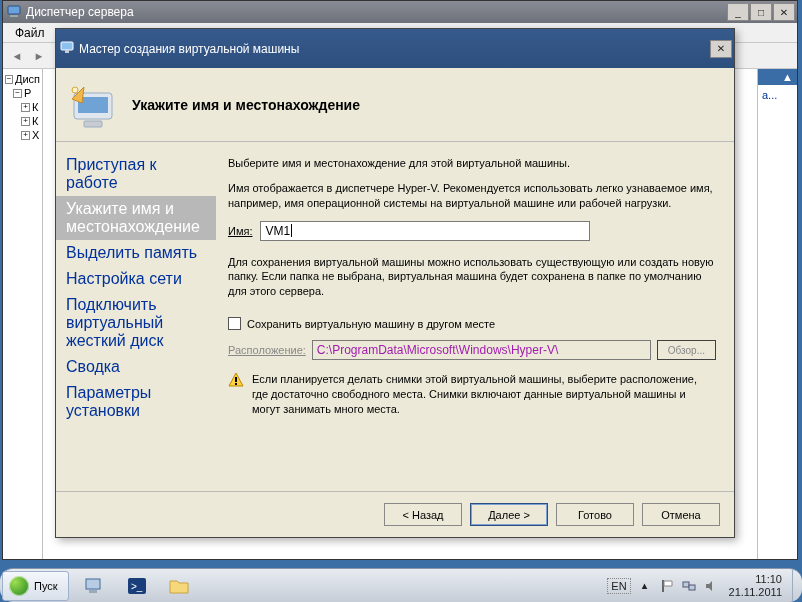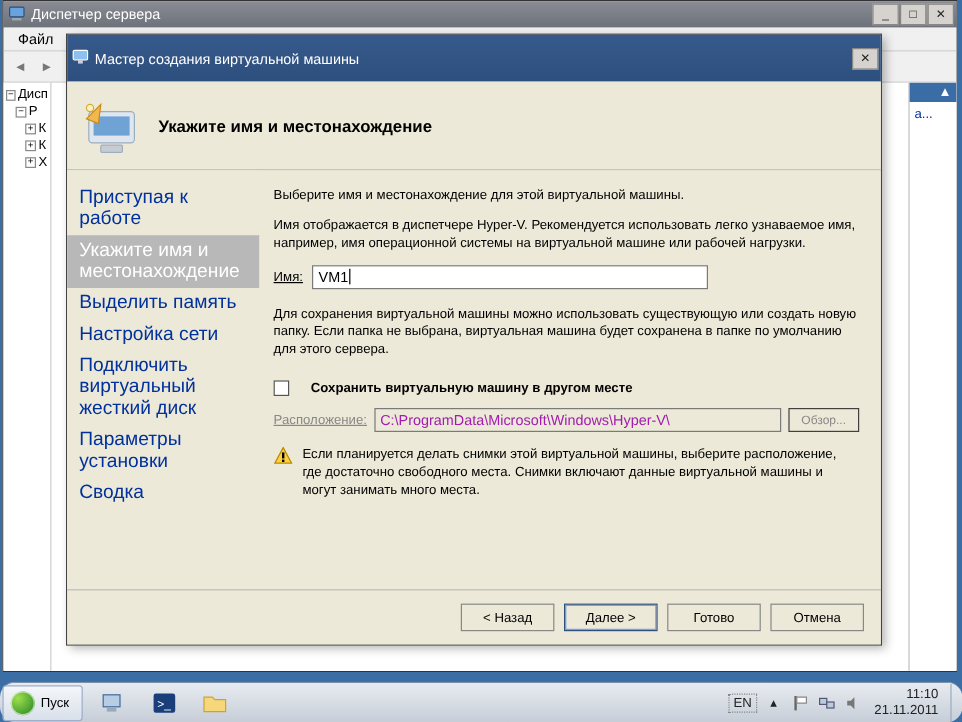--- a/index.html
+++ b/index.html
@@ -119,21 +119,21 @@
     flex: 1; padding: 14px 18px 10px 12px; color: #000; font-size: 11px;
   }
   .wizard-main p { margin-bottom: 10px; line-height: 1.35; }
   .form-row { display:flex; align-items:center; margin: 6px 0 14px 0; gap: 8px; }
   .form-row label { text-decoration: underline; }
   .text-input {
     border: 1px solid #7a7a7a; background:#fff; height: 20px;
     padding: 1px 4px; font-size: 12px; width: 330px;
     display: inline-flex; align-items: center;
   }
-  .chk-row { display:flex; align-items:center; gap:18px; margin: 18px 0 10px 0; font-weight: bold; }
+  .chk-row { display:flex; align-items:center; gap:6px; margin: 18px 0 10px 0; }
   .chk { width:13px;height:13px; border:1px solid #555; background:#fff;}
   .loc-row { display:flex; align-items:center; gap:6px; margin-bottom: 12px; }
   .loc-row .text-input { flex:1; color:#a21caf; background:#ece9d8; }
   .browse-btn {
     height:20px; padding:0 10px;
     background: #ece9d8; border:1px solid #404040;
     color:#888; font-size:10px;
   }
   .warn-block {
     display:flex; gap:8px; color:#000; font-size:11px; line-height:1.35;
@@ -265,22 +265,22 @@
     <h1>Укажите имя и местонахождение</h1>
   </div>
 
   <div class="wizard-body">
     <div class="wizard-nav">
       <div class="nav-item">Приступая к работе</div>
       <div class="nav-item selected">Укажите имя и местонахождение</div>
       <div class="nav-item">Выделить память</div>
       <div class="nav-item">Настройка сети</div>
       <div class="nav-item">Подключить виртуальный жесткий диск</div>
+      <div class="nav-item">Сводка</div>
       <div class="nav-item">Параметры установки</div>
-      <div class="nav-item">Сводка</div>
     </div>
 
     <div class="wizard-main">
       <p>Выберите имя и местонахождение для этой виртуальной машины.</p>
       <p>Имя отображается в диспетчере Hyper-V. Рекомендуется использовать легко узнаваемое имя, например, имя операционной системы на виртуальной машине или рабочей нагрузки.</p>
 
       <div class="form-row">
         <label>Имя:</label>
         <div class="text-input">
           <span>VM1</span>

